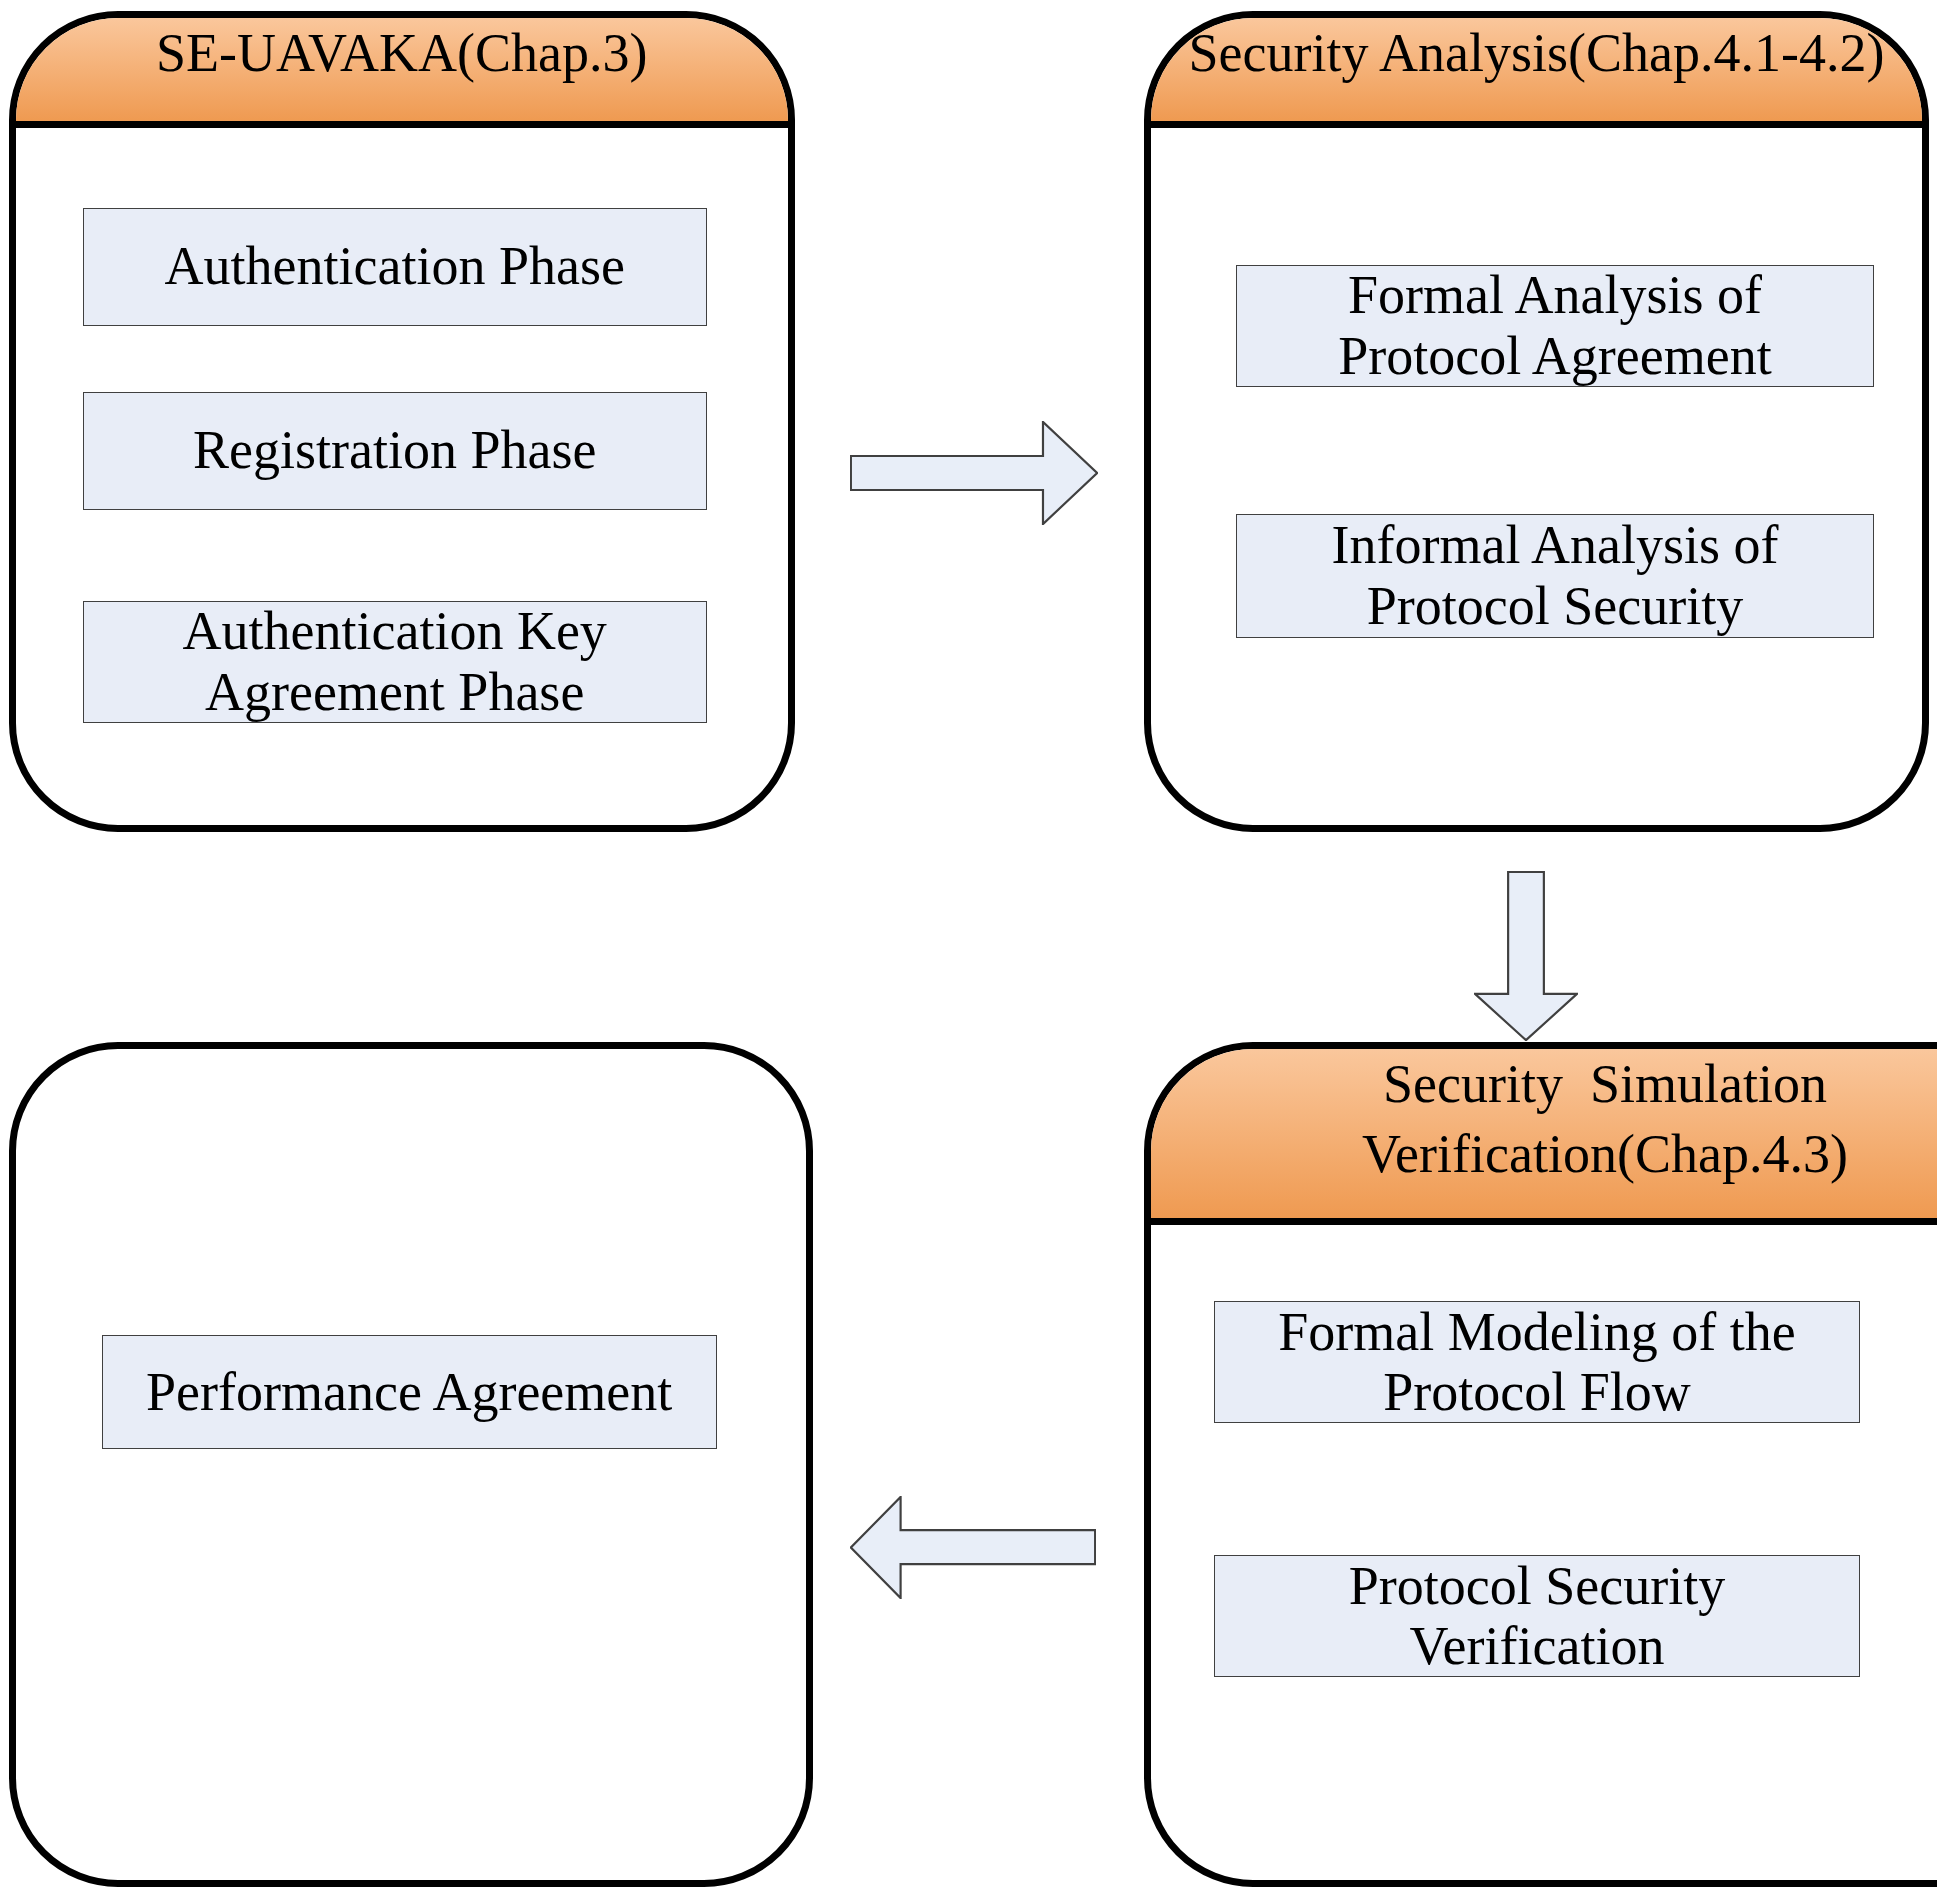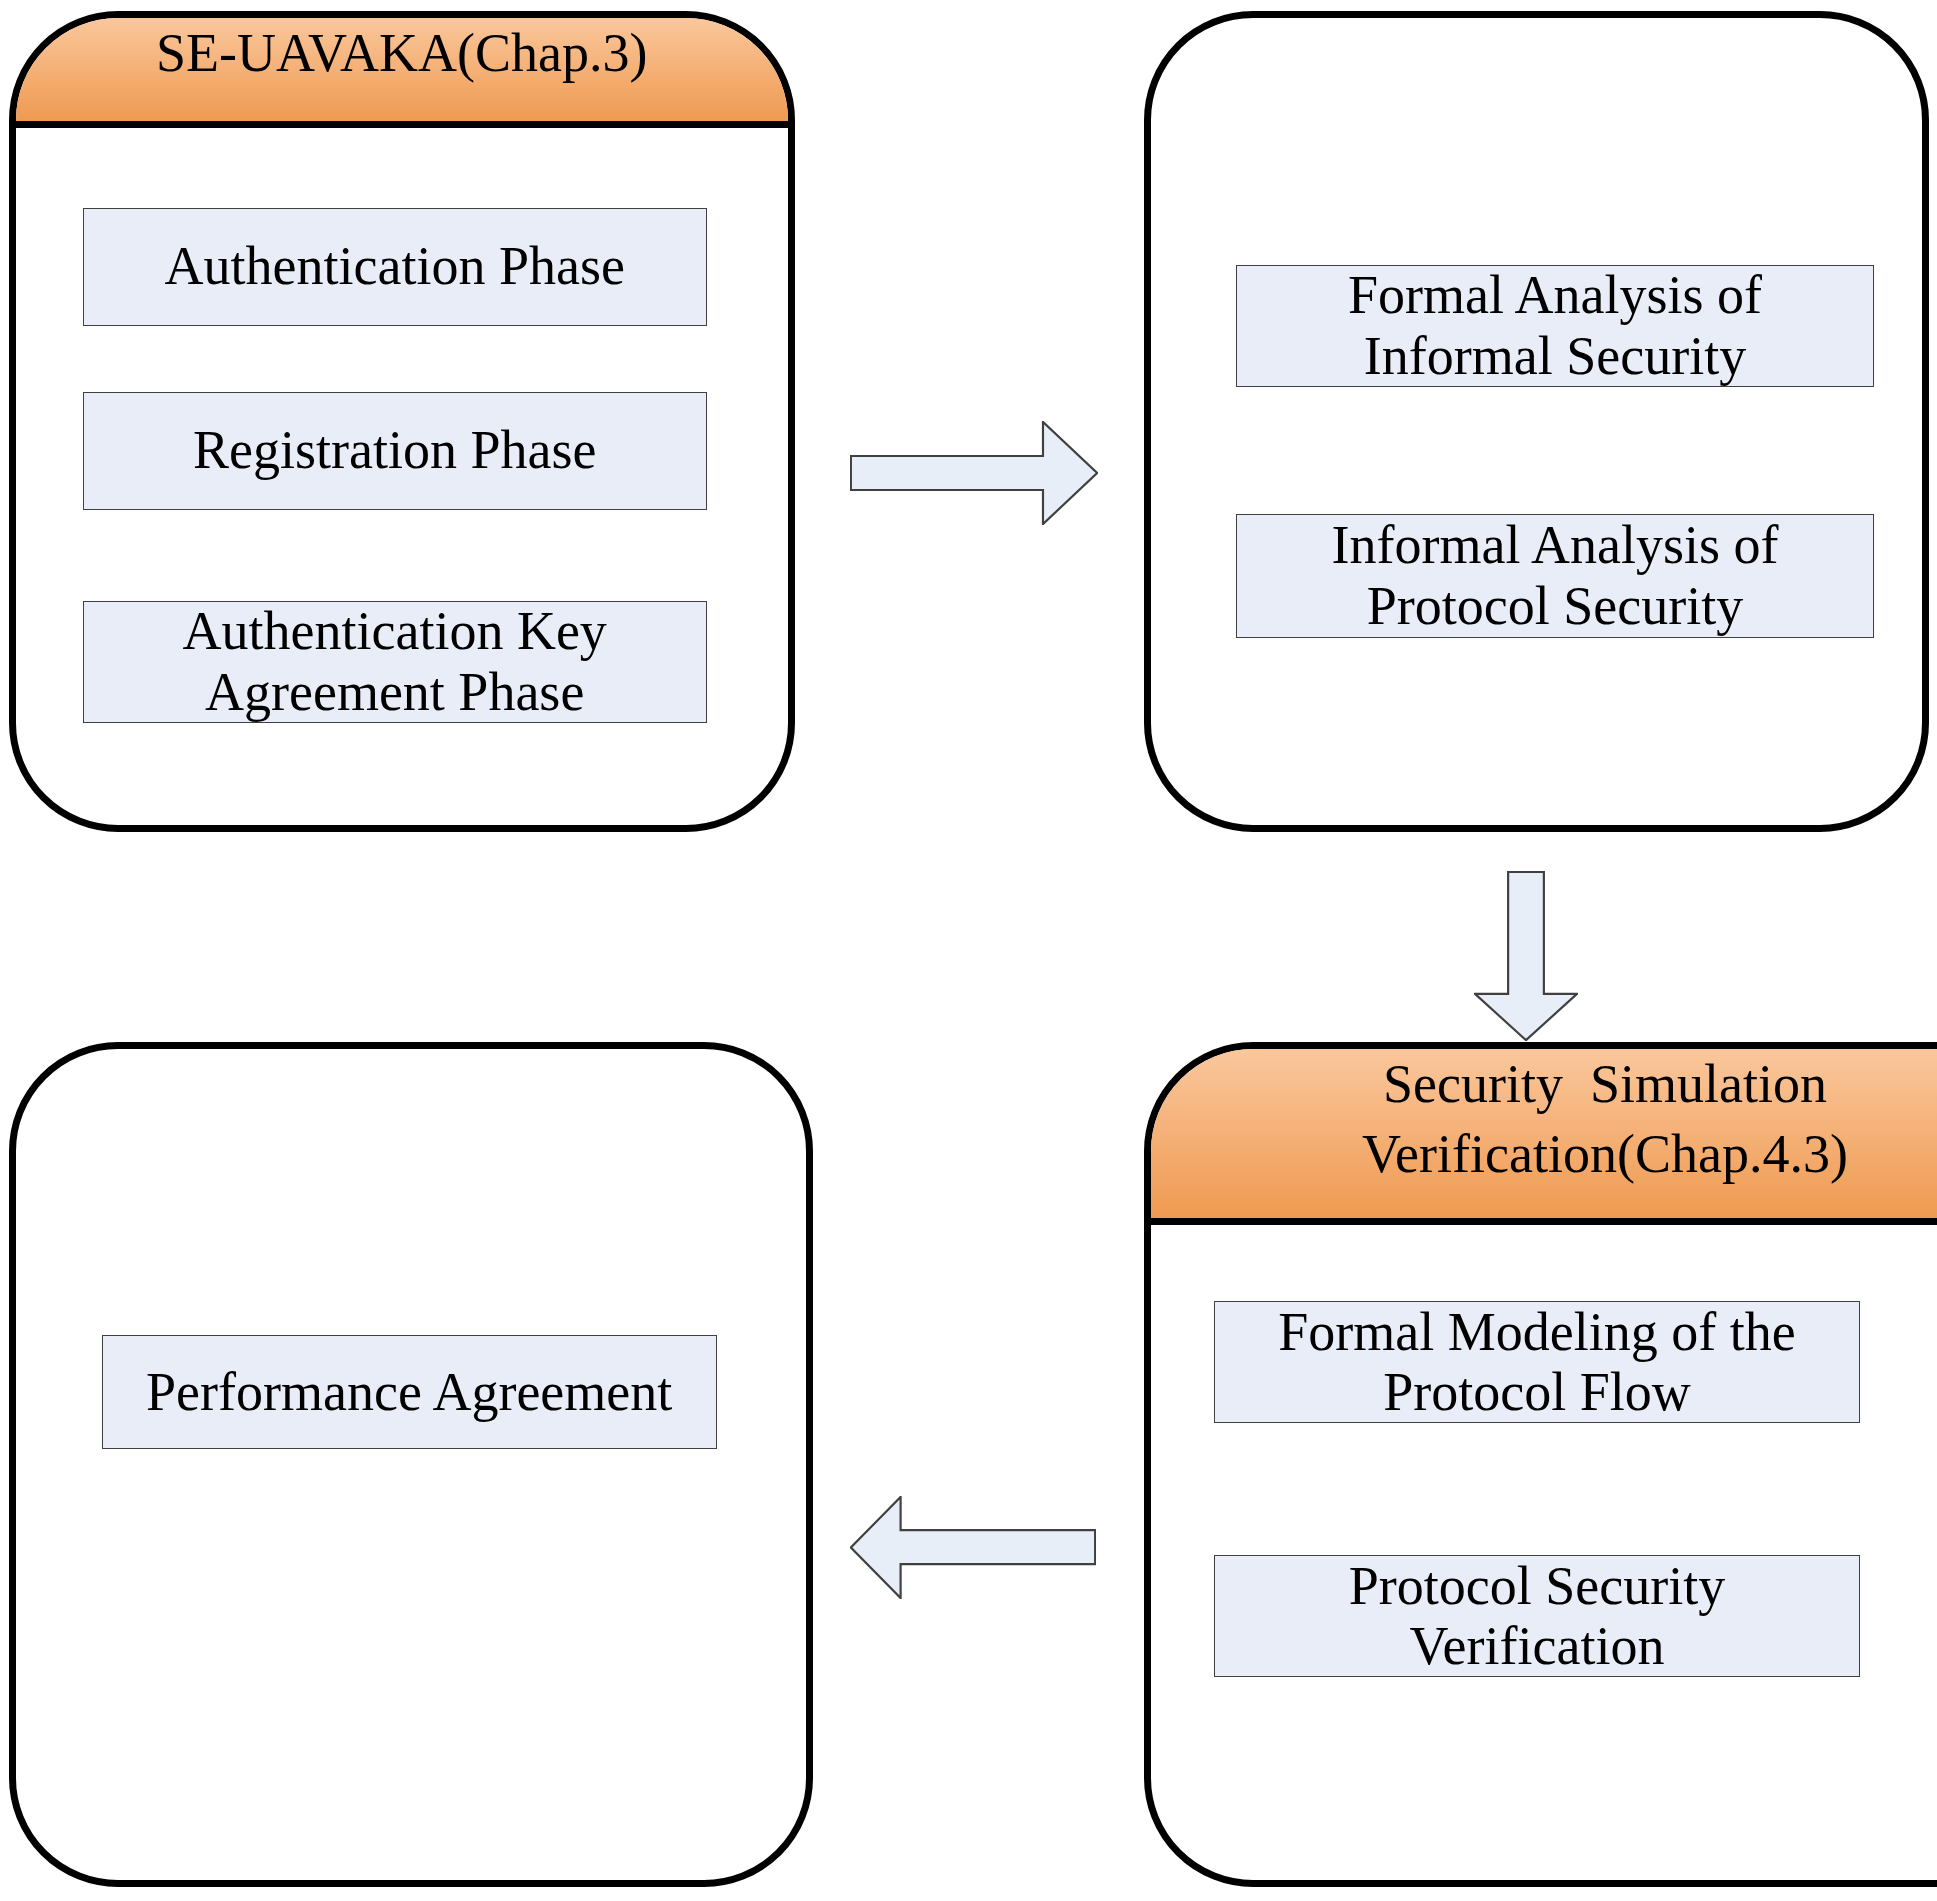--- a/index.html
+++ b/index.html
@@ -79,23 +79,26 @@
     <div class="item" style="left:67px; top:583px; width:624px; height:122px;">
       <span class="item-text">Authentication Key
 Agreement Phase</span>
     </div>
     <div class="item" style="left:67px; top:374px; width:624px; height:118px;">
       <span class="item-text">Registration Phase</span>
     </div>
   </section>
 
   <section class="panel panel-tr">
+    <header class="hdr hdr-short">
+      <span class="hdr-text">Security Analysis(Chap.4.1-4.2)</span>
+    </header>
     <div class="item" style="left:85px; top:247px; width:638px; height:122px;">
       <span class="item-text">Formal Analysis of
-Informal Security</span>
+Protocol Agreement</span>
     </div>
     <div class="item" style="left:85px; top:496px; width:638px; height:124px;">
       <span class="item-text">Informal Analysis of
 Protocol Security</span>
     </div>
   </section>
 
   <section class="panel panel-bl">
     <div class="item" style="left:86px; top:286px; width:615px; height:114px;">
       <span class="item-text">Performance Agreement</span>

